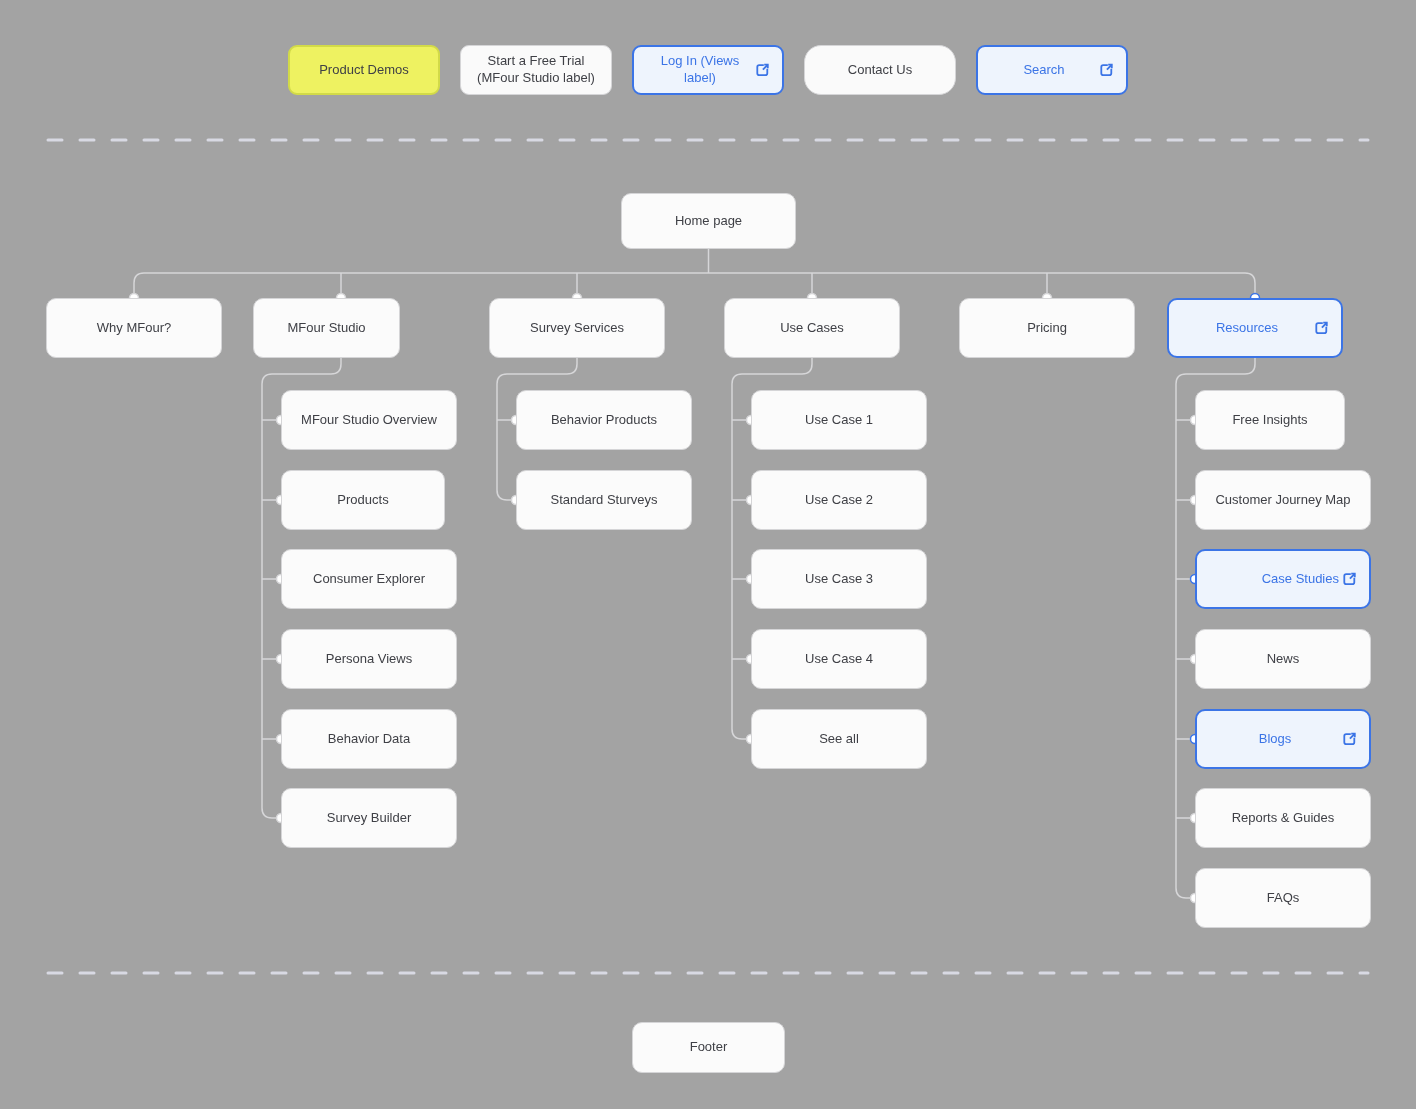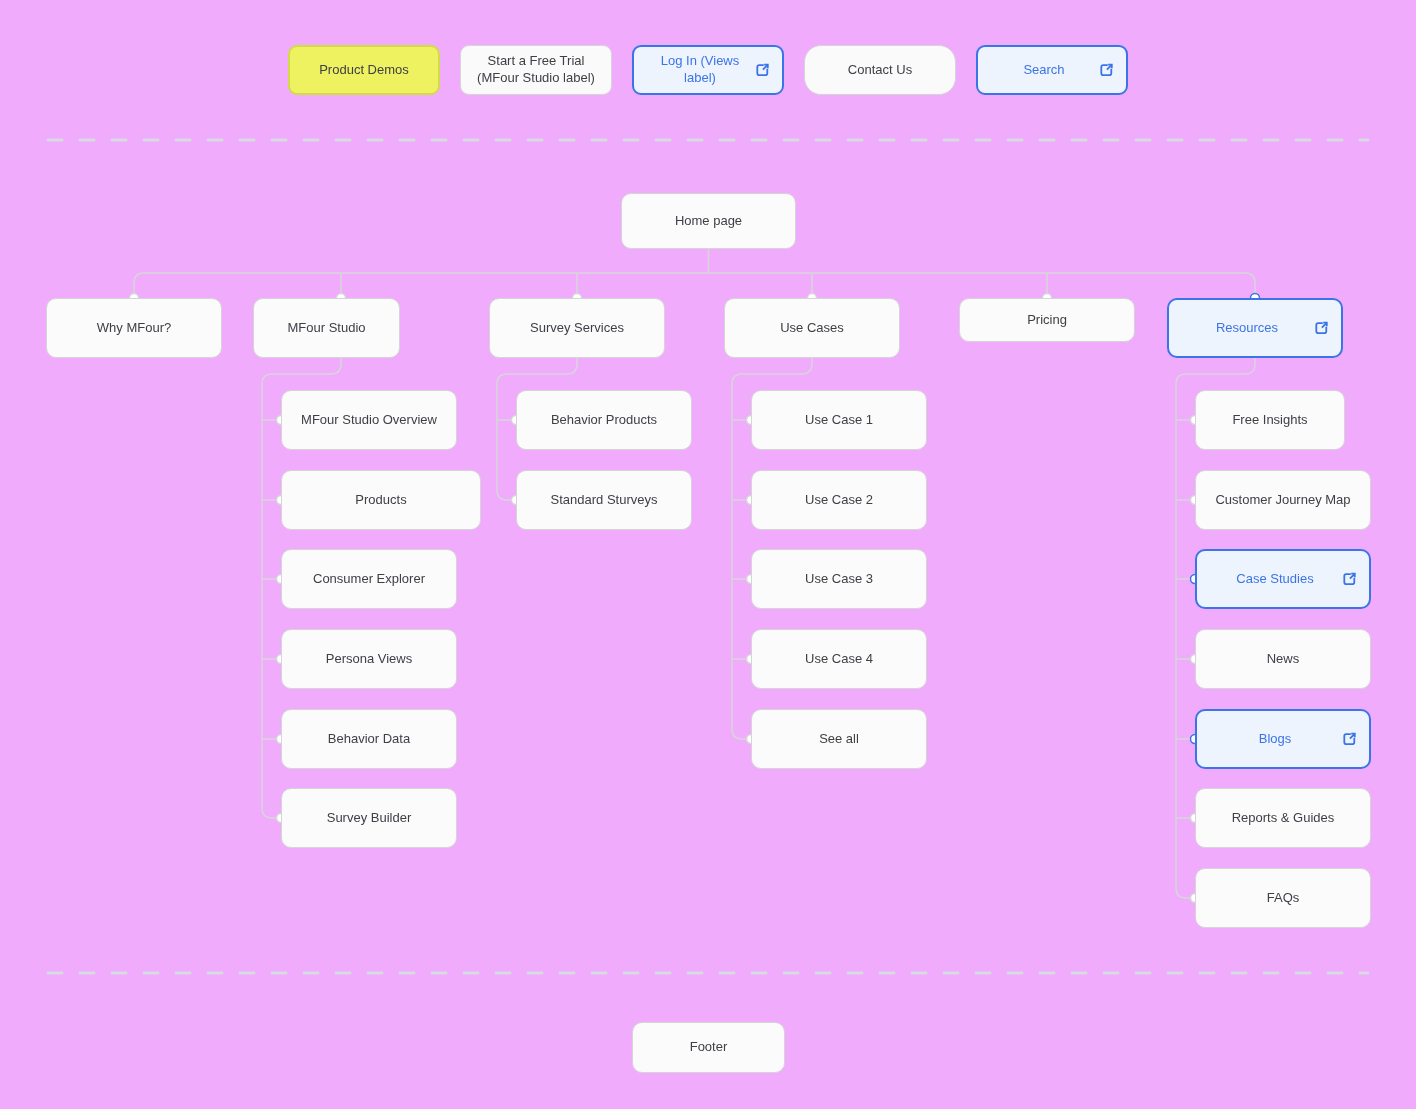--- a/index.html
+++ b/index.html
@@ -2,21 +2,21 @@
 <html style="--blue: #3b74e6; --blue-bg: #eef4fd; --yellow-bg: #eef261; --yellow-border: #d2da48; --node-border: #d5d5d7; --node-bg: #fbfbfb; --text: #3f4046; --wire: #d6d6d8; --dash: #d8d9e3;"><head>
 <meta charset="utf-8">
 <style>
   :root{
     --blue:#3b74e6; --blue-bg:#eef4fd;
     --yellow-bg:#eef261; --yellow-border:#d2da48;
     --node-border:#d5d5d7; --node-bg:#fbfbfb; --btn-bg:#fafafa;
     --text:#3f4046; --wire:#d6d6d8; --dash:#d8d9e3;
   }
   html,body{margin:0;padding:0;background:#ffffff;}
-  #canvas{position:relative;width:1416px;height:1109px;background:#f0abfc;overflow:hidden;
+  #canvas{position:relative;width:1416px;height:1109px;background:#a3a3a3;overflow:hidden;
           font-family:"Liberation Sans", sans-serif;}
   #wires{position:absolute;left:0;top:0;width:1416px;height:1109px;pointer-events:none;}
   .node{position:absolute;box-sizing:border-box;display:flex;align-items:center;justify-content:center;
         border:1.5px solid var(--node-border);border-radius:10px;background:var(--node-bg);
         color:var(--text);font-size:13px;line-height:1.3;text-align:center;cursor:default;}
   .node .label{display:block;padding:0 12px;}
   .node.blue{border:2px solid var(--blue);background:var(--blue-bg);color:var(--blue);}
   .btn{border-radius:9px;background:var(--btn-bg);}
   .btn.yellow{background:var(--yellow-bg);border:2px solid var(--yellow-border);color:#3f4046;}
   .blue.has-ext .label{padding:0 30px 0 14px;}
@@ -124,37 +124,37 @@
       </div>
       <div class="node" style="left: 253px; top: 298px; width: 147px; height: 60px;">
         <span class="label">MFour Studio</span>
       </div>
       <div class="node" style="left: 489px; top: 298px; width: 176px; height: 60px;">
         <span class="label">Survey Services</span>
       </div>
       <div class="node" style="left: 724px; top: 298px; width: 176px; height: 60px;">
         <span class="label">Use Cases</span>
       </div>
-      <div class="node" style="left: 959px; top: 298px; width: 176px; height: 44px;">
+      <div class="node" style="left: 959px; top: 298px; width: 176px; height: 60px;">
         <span class="label">Pricing</span>
       </div>
       <div class="node blue has-ext" style="left: 1167px; top: 298px; width: 176px; height: 60px;">
         <span class="label">Resources</span>
         <span class="ext">
           <svg viewBox="0 0 15 15" fill="none" stroke="currentColor" stroke-width="1.8">
             <path d="M8.8 2.7 H4.2 C3.1 2.7 2.3 3.5 2.3 4.6 V10.8 C2.3 11.9 3.1 12.7 4.2 12.7 H10.4 C11.5 12.7 12.3 11.9 12.3 10.8 V6.2"></path>
             <path d="M9.2 2.2 H12.8 V5.8"></path>
             <path d="M12.5 2.5 L7.9 7.1"></path>
           </svg>
         </span>
       </div>
       <div class="node" style="left: 281px; top: 390px; width: 176px; height: 60px;">
         <span class="label">MFour Studio Overview</span>
       </div>
-      <div class="node" style="left: 281px; top: 470px; width: 200px; height: 60px;">
+      <div class="node" style="left: 281px; top: 470px; width: 164px; height: 60px;">
         <span class="label">Products</span>
       </div>
       <div class="node" style="left: 281px; top: 549px; width: 176px; height: 60px;">
         <span class="label">Consumer Explorer</span>
       </div>
       <div class="node" style="left: 281px; top: 629px; width: 176px; height: 60px;">
         <span class="label">Persona Views</span>
       </div>
       <div class="node" style="left: 281px; top: 709px; width: 176px; height: 60px;">
         <span class="label">Behavior Data</span>
@@ -182,21 +182,21 @@
       </div>
       <div class="node" style="left: 751px; top: 709px; width: 176px; height: 60px;">
         <span class="label">See all</span>
       </div>
       <div class="node" style="left: 1195px; top: 390px; width: 150px; height: 60px;">
         <span class="label">Free Insights</span>
       </div>
       <div class="node" style="left: 1195px; top: 470px; width: 176px; height: 60px;">
         <span class="label">Customer Journey Map</span>
       </div>
-      <div class="node blue has-ext" style="left: 1195px; top: 549px; width: 176px; height: 60px;">
+      <div class="node blue has-ext" style="left: 1195px; top: 549px; width: 176px; height: 60px; justify-content: flex-end;">
         <span class="label">Case Studies</span>
         <span class="ext">
           <svg viewBox="0 0 15 15" fill="none" stroke="currentColor" stroke-width="1.8">
             <path d="M8.8 2.7 H4.2 C3.1 2.7 2.3 3.5 2.3 4.6 V10.8 C2.3 11.9 3.1 12.7 4.2 12.7 H10.4 C11.5 12.7 12.3 11.9 12.3 10.8 V6.2"></path>
             <path d="M9.2 2.2 H12.8 V5.8"></path>
             <path d="M12.5 2.5 L7.9 7.1"></path>
           </svg>
         </span>
       </div>
       <div class="node" style="left: 1195px; top: 629px; width: 176px; height: 60px;">

